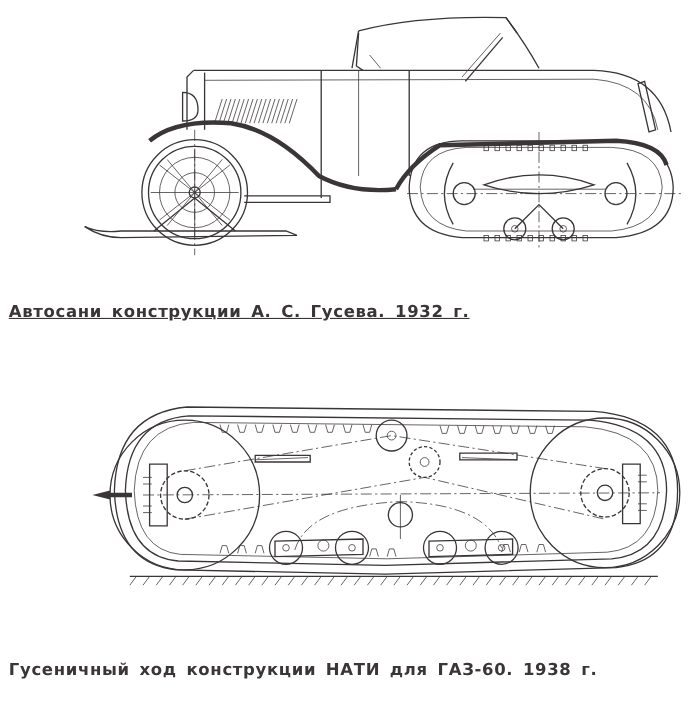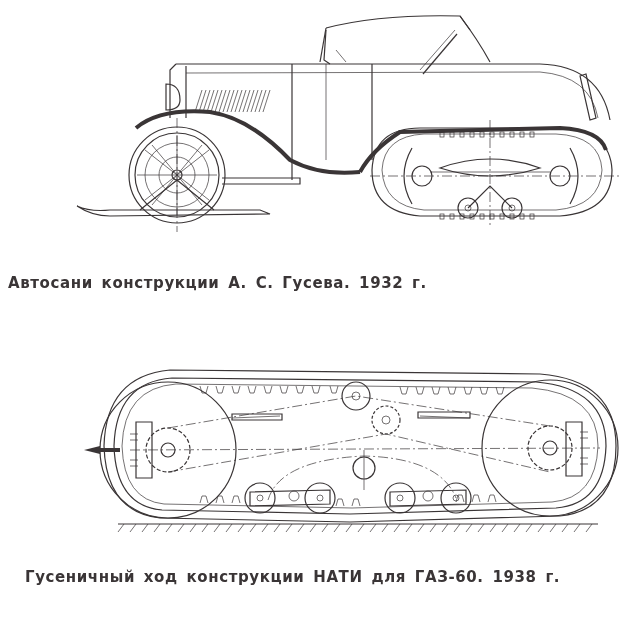--- a/index.html
+++ b/index.html
@@ -123,21 +123,21 @@
     <path class="ln" d="M468 208 L490 186 L512 208"></path>
 
     <line class="dash" x1="370" y1="176" x2="620" y2="176"></line>
     <line class="dash" x1="490" y1="120" x2="490" y2="228"></line>
     <line class="dash" x1="177" y1="118" x2="177" y2="232"></line>
 
     <path class="ln" d="M580 76 L586 74 L596 118 L590 120 Z"></path>
   </svg>
 </div>
 
-<div class="caption" style="top:274px;">Автосани конструкции А. С. Гусева. 1932  г.</div>
+<div class="caption" style="top:274px;text-decoration:underline;">Автосани конструкции А. С. Гусева. 1932  г.</div>
 
 <div class="fig" style="top:360px;width:636px;height:180px;">
   <svg width="636" height="180" viewBox="0 0 636 180">
 
     <path class="ln" d="M170 10 L540 14 Q616 20 616 86 Q616 150 560 156 L350 162 L160 158 Q106 152 104 86 Q106 16 170 10 Z"></path>
     <path class="ln" d="M172 18 L536 22 Q606 28 606 86 Q604 144 556 148 L350 154 L162 150 Q116 146 114 86 Q116 22 172 18 Z"></path>
     <path class="thin" d="M176 24 L532 28 Q598 34 598 86 Q596 138 552 142 L352 148 L164 144 Q124 140 122 86 Q124 28 176 24 Z"></path>
 
     <g class="thin">
       <path d="M200 26 l2 7 h4 l2 -7"></path>
@@ -252,13 +252,13 @@
       <line x1="526" y1="172" x2="532" y2="164"></line>
         <line x1="538" y1="172" x2="544" y2="164"></line>
       <line x1="550" y1="172" x2="556" y2="164"></line>
         <line x1="562" y1="172" x2="568" y2="164"></line>
       <line x1="574" y1="172" x2="580" y2="164"></line>
         <line x1="586" y1="172" x2="592" y2="164"></line>
     </g>
   </svg>
 </div>
 
-<div class="caption" style="top:568px;margin-left:17px;">Гусеничный ход конструкции НАТИ для ГАЗ-60. 1938 г.</div>
+<div class="caption" style="top:600px;">Гусеничный ход конструкции НАТИ для ГАЗ-60. 1938 г.</div>
 
 </body></html>

